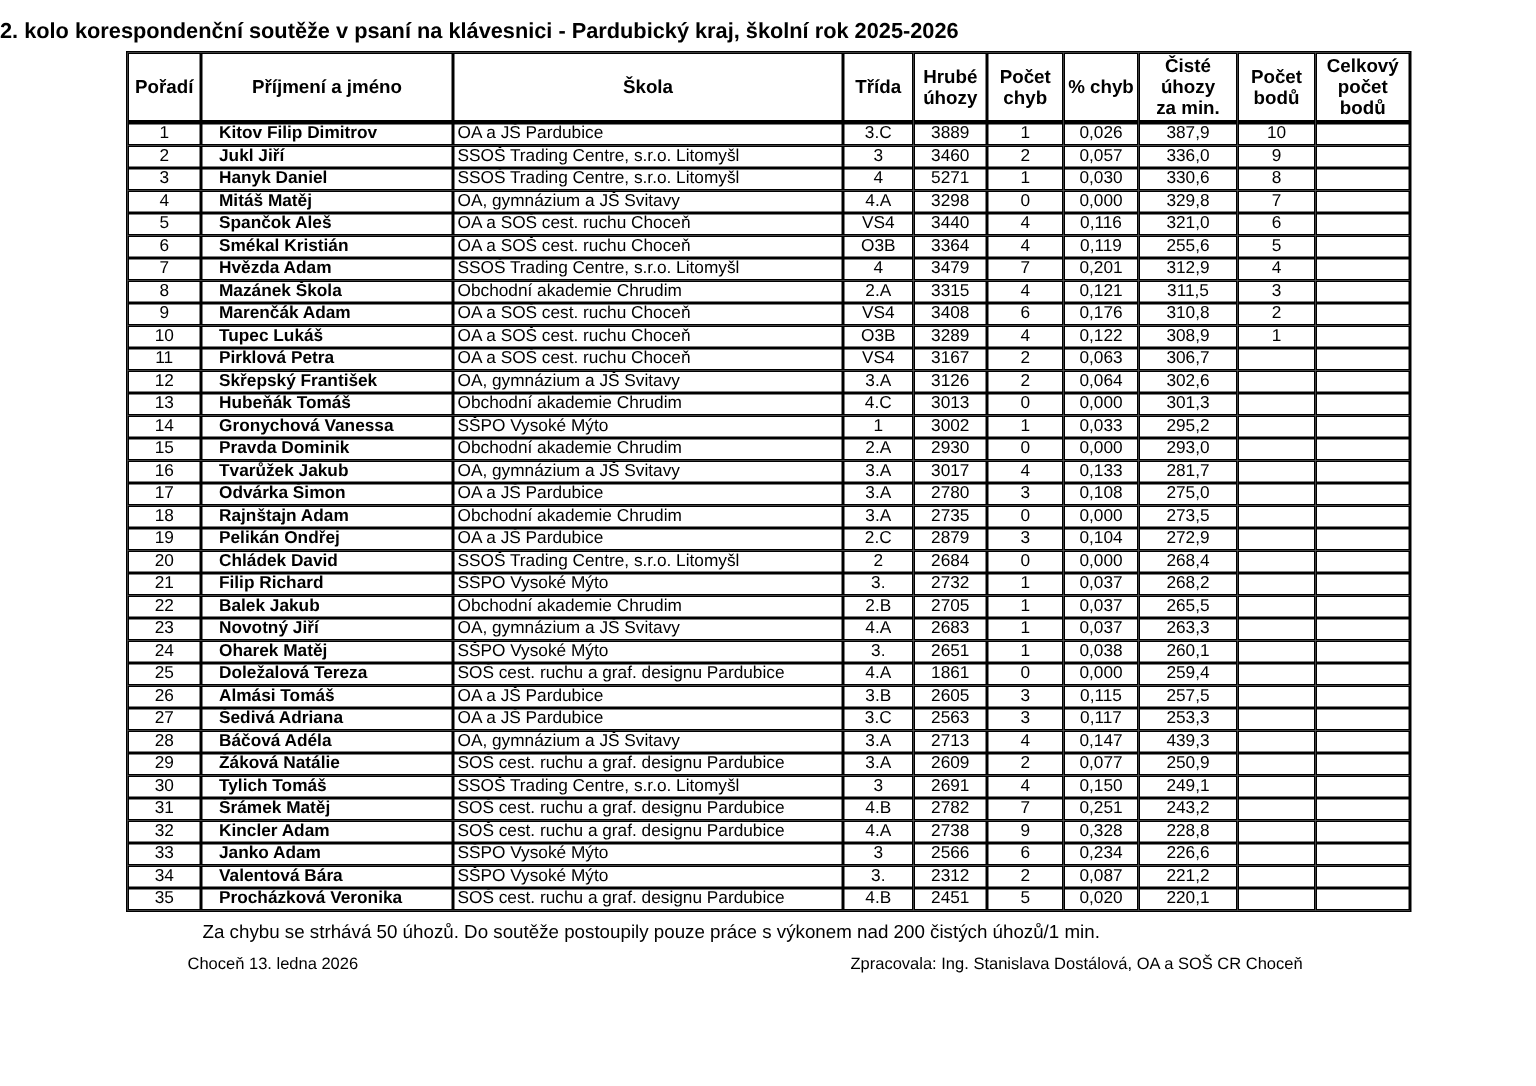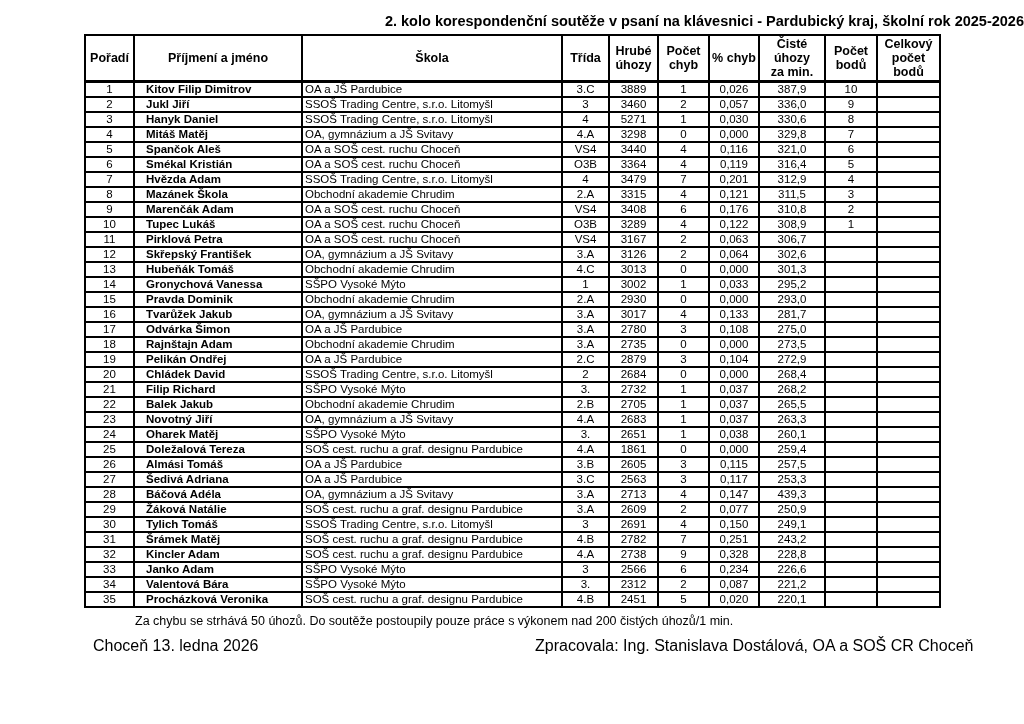--- a/index.html
+++ b/index.html
@@ -5,21 +5,21 @@
   html,body{margin:0;padding:0;}
   body{
     width:1024px;height:724px;
     background:#ffffff;color:#000000;
     font-family:"Liberation Sans","DejaVu Sans",sans-serif;
     overflow:hidden;
   }
   .page{position:relative;width:1024px;height:724px;}
   .title{
     margin:0;padding-top:13px;
-    text-align:right;
+    text-align:left;
     font-size:14.5px;font-weight:bold;
     letter-spacing:0;
   }
   table.results{
     margin:5px 0 0 84px;
     border-collapse:separate;border-spacing:0;
     table-layout:fixed;
     border:1px solid #000;
   }
   table.results th, table.results td{
@@ -53,21 +53,22 @@
   col.c-net{width:66px;}
   col.c-points{width:52px;}
   col.c-total{width:63px;}
   .note{
     margin:6px 0 0 135px;
     font-size:12.5px;
   }
   .bottom-line{
     position:relative;
     margin-top:9px;height:18px;
-    font-size:16px;
+    font-size:11px;
+    margin-left:32px;
   }
   .bottom-line .place-date{position:absolute;left:93px;top:0;}
   .bottom-line .processed-by{position:absolute;left:535px;top:0;}
 </style>
 </head>
 <body>
 
 <div class="page">
 
   <h1 class="title">2. kolo korespondenční soutěže v psaní na klávesnici - Pardubický kraj, školní rok 2025-2026</h1>
@@ -168,21 +169,21 @@
           <td></td>
         </tr>
         <tr>
           <td>6</td>
           <td>Smékal Kristián</td>
           <td>OA a SOŠ cest. ruchu Choceň</td>
           <td>O3B</td>
           <td>3364</td>
           <td>4</td>
           <td>0,119</td>
-          <td>316,4</td>
+          <td>255,6</td>
           <td>5</td>
           <td></td>
         </tr>
         <tr>
           <td>7</td>
           <td>Hvězda Adam</td>
           <td>SSOŠ Trading Centre, s.r.o. Litomyšl</td>
           <td>4</td>
           <td>3479</td>
           <td>7</td>

